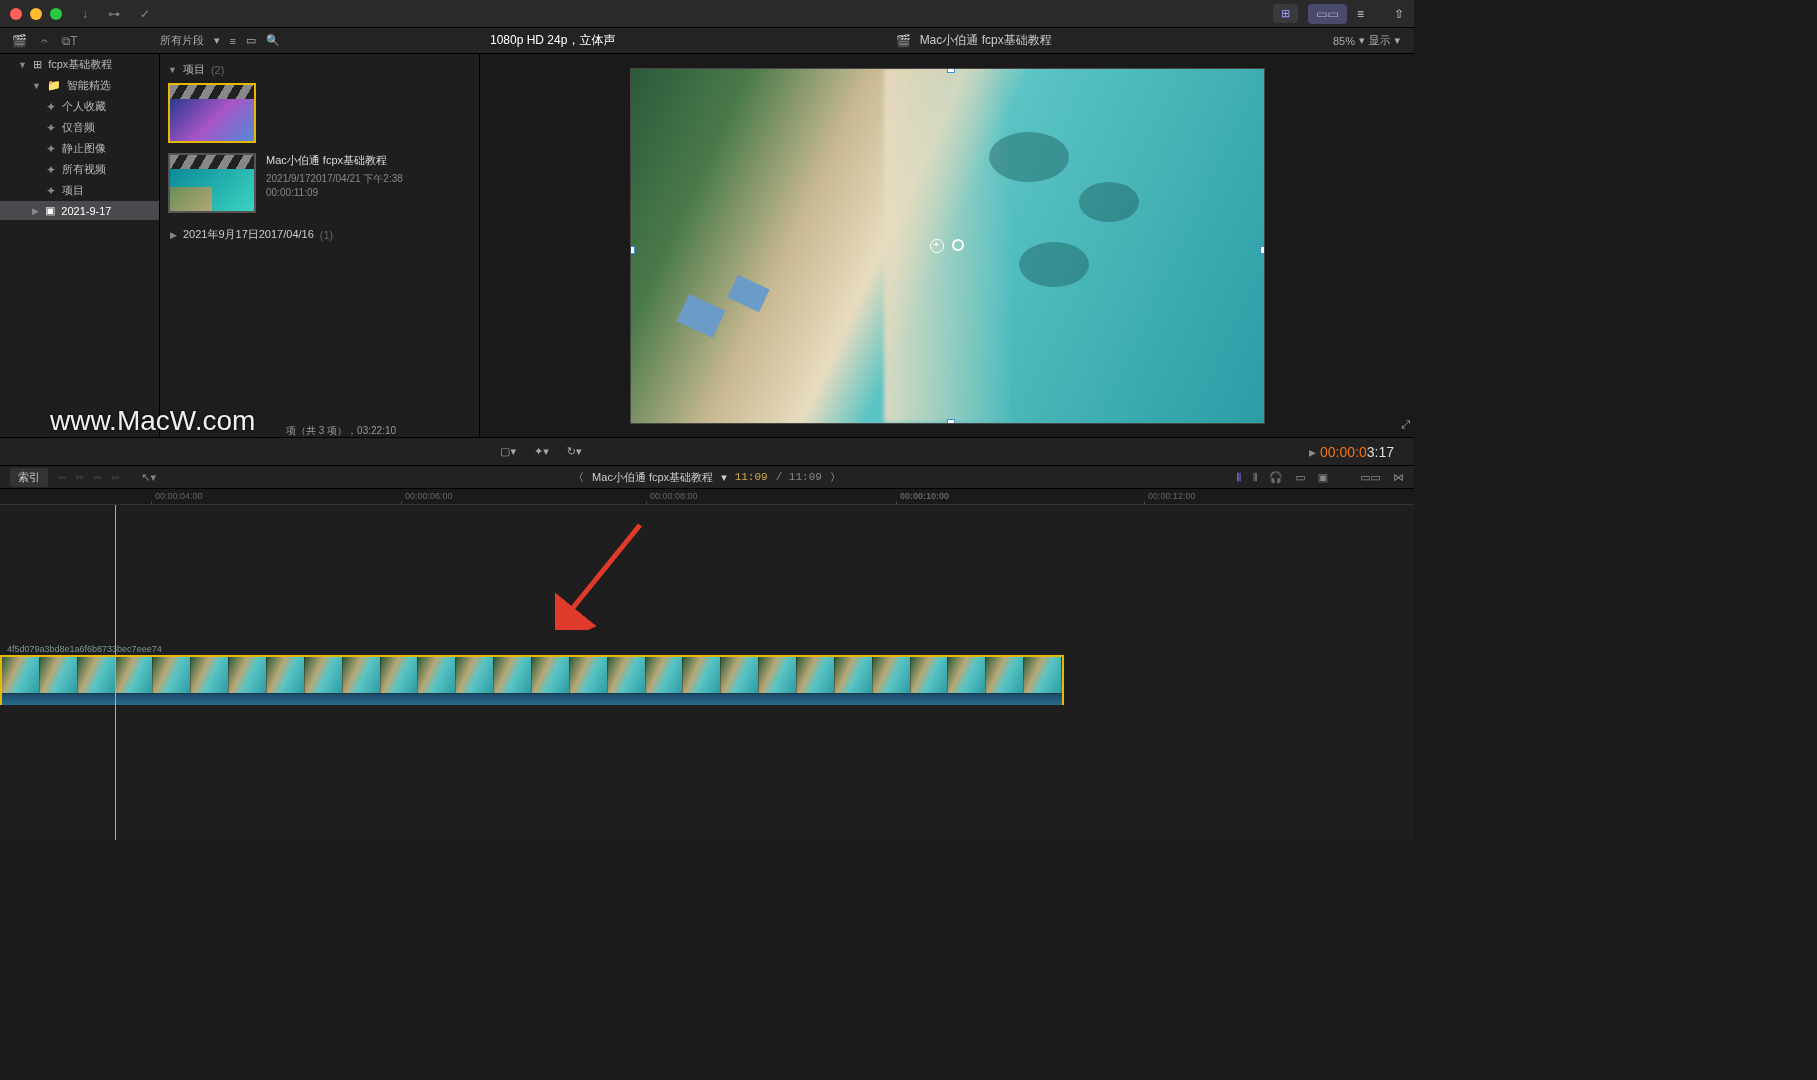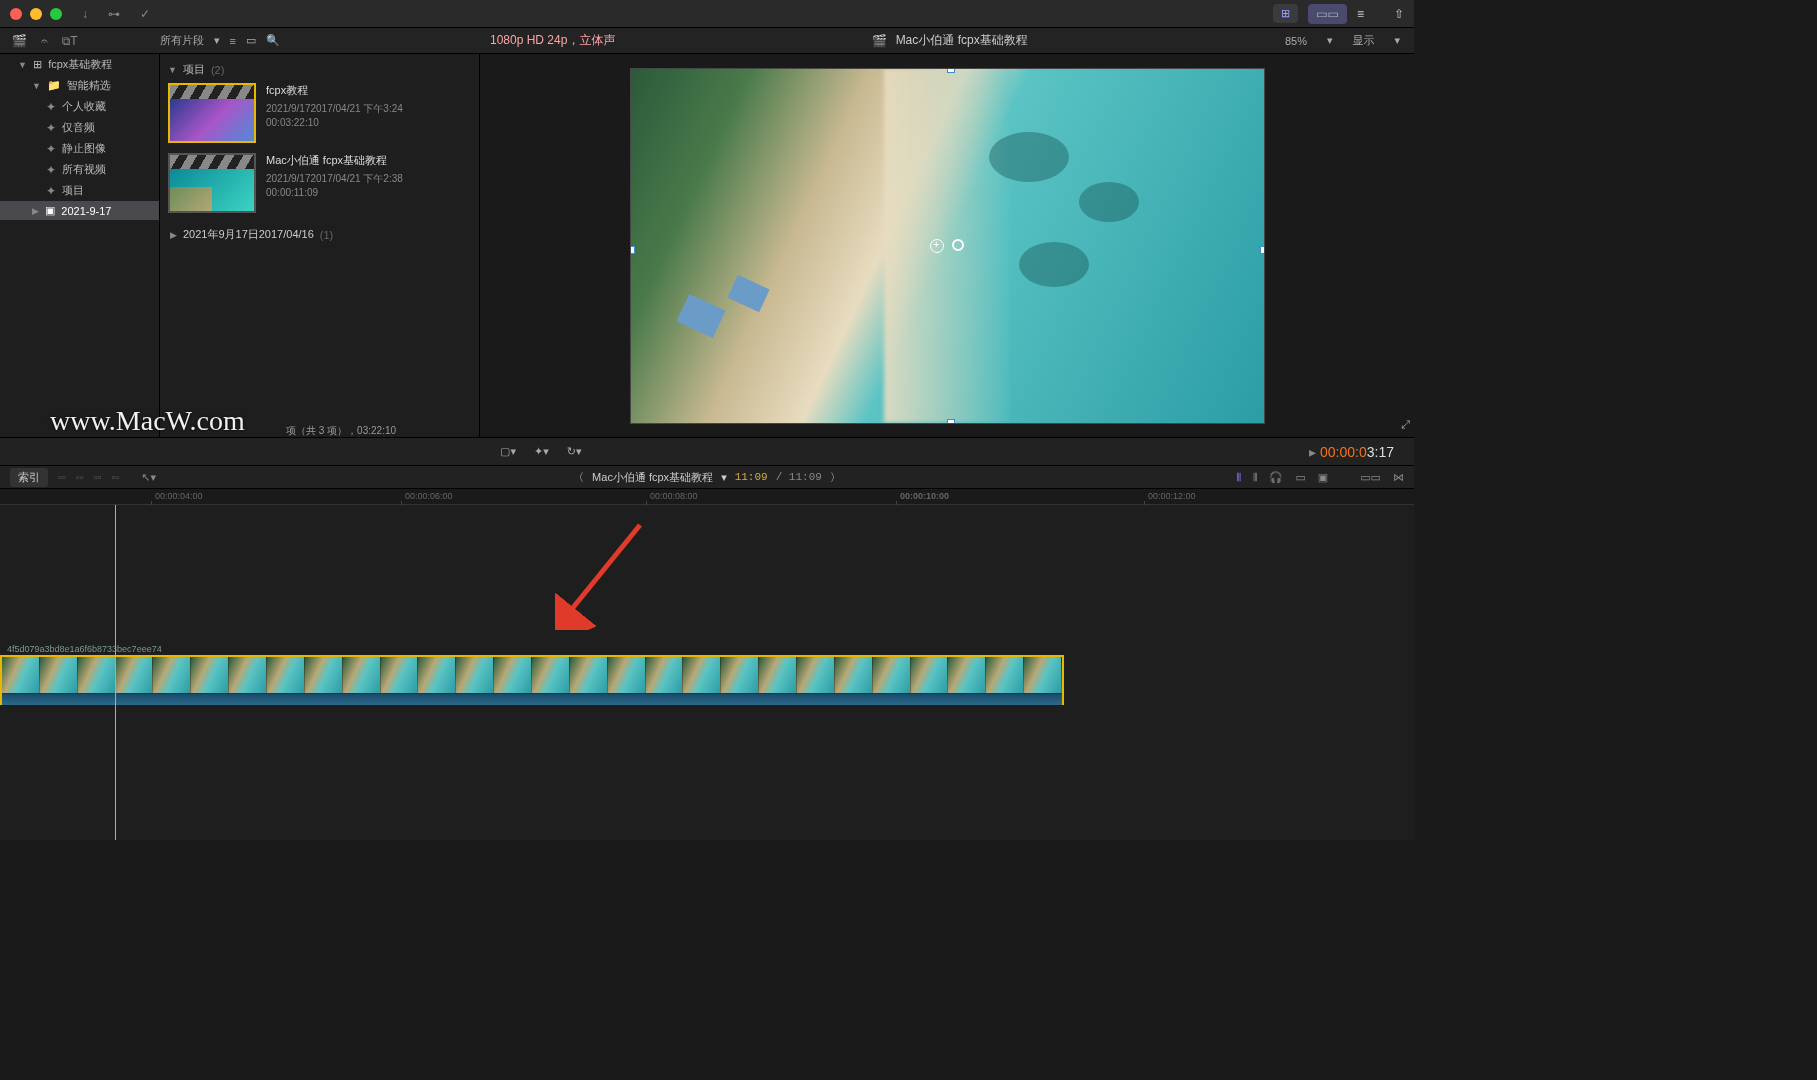--- a/index.html
+++ b/index.html
@@ -11,21 +11,21 @@
 .titlebar .tb-icons { display: flex; gap: 20px; margin-left: 20px; color: #888; }
 .titlebar .tb-right { margin-left: auto; display: flex; gap: 10px; align-items: center; }
 .tb-btn { background: #3a3a3f; padding: 3px 8px; border-radius: 4px; color: #9da0ff; font-size: 11px; }
 .tb-btn2 { background: #4a4a6f; padding: 3px 8px; border-radius: 4px; color: #bbb; }
 
 .topbar { height: 26px; background: #232323; display: flex; align-items: center; border-bottom: 1px solid #000; }
 .topbar .left-tools { display: flex; gap: 14px; padding: 0 12px; width: 160px; color: #888; }
 .topbar .browser-tools { flex: 0 0 320px; display: flex; align-items: center; gap: 10px; color: #aaa; font-size: 11px; }
 .topbar .spacer { flex: 1; }
 .topbar .viewer-title { display: flex; align-items: center; gap: 8px; color: #ccc; font-size: 12px; }
-.topbar .right-tools { margin-left: auto; display: flex; gap: 20px; padding-right: 14px; color: #aaa; font-size: 11px; align-items: center; }
+.topbar .right-tools { margin-left: auto; display: flex; gap: 4px; padding-right: 14px; color: #aaa; font-size: 11px; align-items: center; }
 
 .main { display: flex; height: 383px; }
 .sidebar { width: 160px; background: #1e1e1e; border-right: 1px solid #000; font-size: 11px; }
 .sidebar .row { display: flex; align-items: center; padding: 3px 6px; gap: 6px; color: #bbb; }
 .sidebar .row.sel { background: #4a4a4e; color: #fff; }
 .sidebar .gear { color: #888; font-size: 12px; }
 .sidebar .indent1 { padding-left: 18px; }
 .sidebar .indent2 { padding-left: 32px; }
 .sidebar .indent3 { padding-left: 46px; }
 .tri { font-size: 9px; color: #888; }
@@ -58,21 +58,21 @@
 .frame .handle { position:absolute; width:8px; height:8px; background:#fff; border:1px solid #3a8fd8; }
 .frame .center-ctrl { position:absolute; left:50%; top:50%; transform:translate(-50%,-50%); display:flex; gap:8px; }
 .center-ctrl .c1 { width:14px; height:14px; border:1px solid #fff; border-radius:50%; position:relative; }
 .center-ctrl .c1::after { content:"+"; position:absolute; left:2px; top:-2px; color:#fff; font-size:11px; }
 .center-ctrl .c2 { width:12px; height:12px; border:2px solid #fff; border-radius:50%; }
 
 .viewer-bar { height: 28px; background: #222; border-top: 1px solid #000; display: flex; align-items: center; padding: 0 10px; color: #aaa; font-size: 11px; position: relative; }
 .viewer-bar .tools { display: flex; gap: 18px; }
 .viewer-bar .time { position: absolute; right: 20px; color: #888; font-family: monospace; font-size: 14px; }
 .viewer-bar .time .big { color: #ddd; }
-.watermark { position: absolute; left: 50px; top: 405px; font-family: Liberation Serif, serif; font-size: 28px; color: #f0f0f0; text-shadow: 0 0 3px #000; z-index: 5; }
+.watermark { position: absolute; left: 50px; top: 405px; font-family: Liberation Sans, sans-serif; font-size: 28px; color: #f0f0f0; text-shadow: 0 0 3px #000; z-index: 5; }
 .clip-info { position: absolute; left: 250px; top: 424px; font-size: 10px; color: #999; margin-left: 36px; }
 
 .timeline-hdr { height: 24px; background: #222; border-top: 1px solid #000; border-bottom: 1px solid #000; display: flex; align-items: center; padding: 0 10px; color: #888; font-size: 11px; position: relative; }
 .timeline-hdr .idx { background: #333; padding: 2px 8px; border-radius: 3px; color: #ccc; }
 .timeline-hdr .tl-tools { display: flex; gap: 10px; margin-left: 10px; }
 .timeline-hdr .tl-title { position: absolute; left: 50%; transform: translateX(-50%); display: flex; gap: 8px; align-items: center; color: #ccc; }
 .timeline-hdr .tl-time { color: #d4a84a; font-family: Liberation Mono, monospace; }
 .timeline-hdr .tl-dur { color: #888; font-family: Liberation Mono, monospace; }
 .timeline-hdr .tl-right { margin-left: auto; display: flex; gap: 12px; }
 
@@ -121,21 +121,21 @@
     <span>⧉T</span>
   </div>
   <div class="browser-tools">
     <span>所有片段</span>
     <span>▾</span>
     <span>≡</span>
     <span>▭</span>
     <span>🔍</span>
   </div>
   <div style="flex:0 0 10px"></div>
-  <span style="color:#fca5a5">1080p HD 24p，立体声</span>
+  <span style="color:#ffffff">1080p HD 24p，立体声</span>
   <div class="spacer"></div>
   <div class="viewer-title">
     <span>🎬</span>
     <span>Mac小伯通 fcpx基础教程</span>
   </div>
   <div class="spacer"></div>
   <div class="right-tools">
     <span>85%</span>
       <span>▾</span>
     <span>显示</span>
@@ -186,25 +186,20 @@
   <div class="browser">
     <div class="section">
       <span class="tri">▼</span>
       <span>项目</span>
       <span class="count">(2)</span>
     </div>
     <div class="clip">
       <div class="thumb sel">
         <div class="chev"></div>
           <div class="body1"></div>
-      </div>
-      <div class="clip-meta">
-        <div class="name">fcpx教程</div>
-        <div class="date">2021/9/172017/04/21 下午3:24</div>
-        <div class="dur">00:03:22:10</div>
       </div>
     </div>
     <div class="clip">
       <div class="thumb">
         <div class="chev"></div>
           <div class="body2">
             <div class="beach"></div>
           </div>
       </div>
       <div class="clip-meta">

